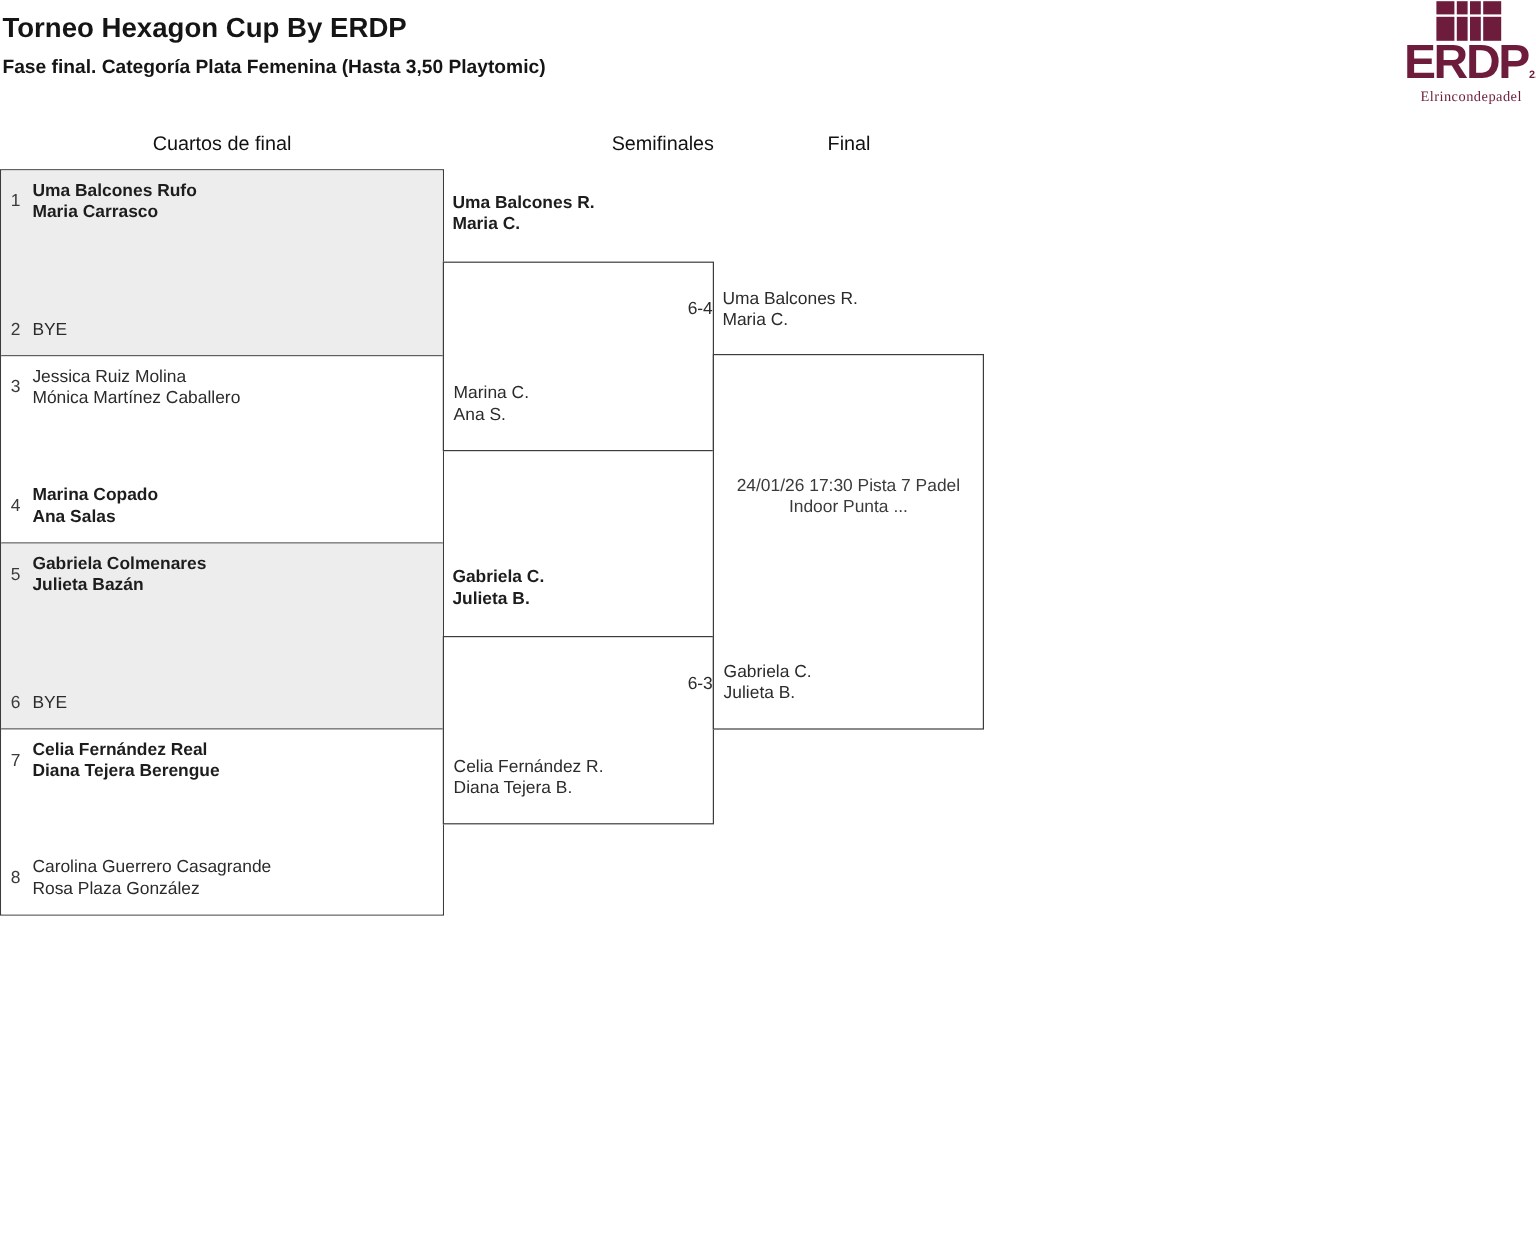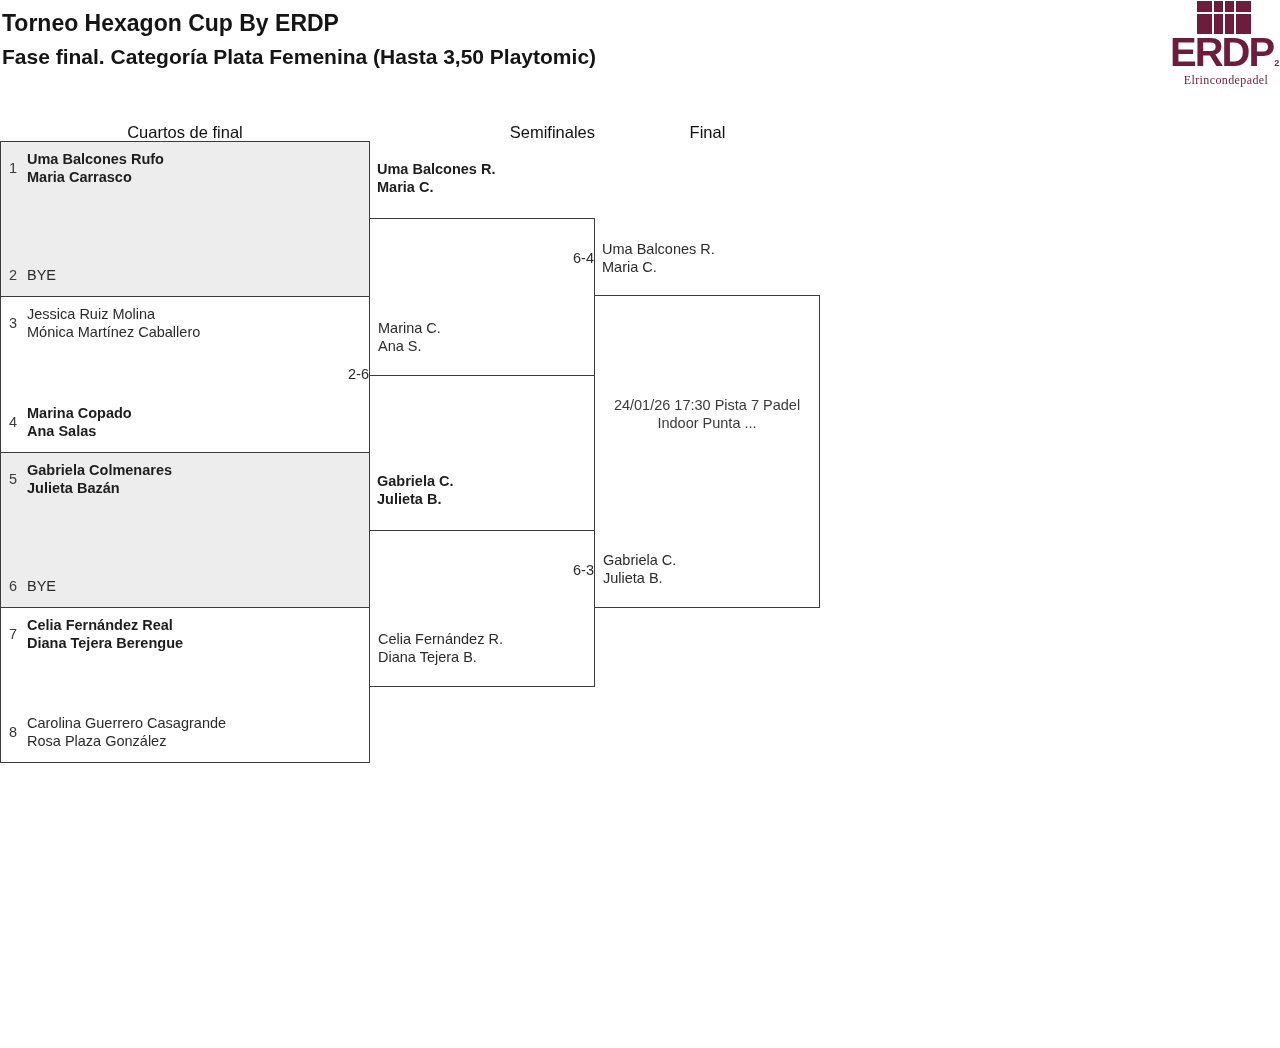--- a/index.html
+++ b/index.html
@@ -2,40 +2,40 @@
 <html><head>
 <meta charset="utf-8">
 <style>
   html,body { margin:0; padding:0; background:#fff; }
   .stage {
     position:relative; width:1280px; height:824px; background:#ffffff;
     font-family:"Liberation Sans", sans-serif; color:#222; overflow:hidden;
   }
   
   .title    { position:absolute; left:2px; top:8px;  font-size:23px; font-weight:700; color:#151515; line-height:30px; }
-  .subtitle { position:absolute; left:2px; top:42px; font-size:21px; font-weight:700; color:#151515; line-height:30px; }
+  .subtitle { position:absolute; left:2px; top:42px; font-size:16px; font-weight:700; color:#151515; line-height:30px; }
 
   
   .logo-grid {
     position:absolute; left:1197px; top:1px;
     display:grid; grid-template-columns:15px 9px 9px 15px; grid-template-rows:11px 20px; gap:2px;
   }
   .logo-grid i { background:#6e1c3c; display:block; }
   .logo-word {
     position:absolute; left:1170px; top:33px; width:112px; text-align:center;
     font-size:40px; font-weight:800; letter-spacing:-2px; color:#6e1c3c; line-height:38px; white-space:nowrap;
   }
   .logo-ver { font-size:9px; font-weight:800; letter-spacing:0; position:relative; bottom:0px; margin-left:1px; }
   .logo-tag {
     position:absolute; left:1170px; top:73px; width:112px; text-align:center;
     font-family:"Liberation Serif", serif; font-size:12px; color:#6e1c3c; letter-spacing:0.4px;
   }
 
   
-  .col-header { position:absolute; top:111px; font-size:16.5px; font-weight:500; color:#111; text-align:center; line-height:19px;margin-top:12px; }
+  .col-header { position:absolute; top:111px; font-size:16.5px; font-weight:500; color:#111; text-align:center; line-height:19px; }
   .col-header.c1 { left:0;     width:370px; }
   .col-header.c2 { left:370px; width:225px;text-align:right; }
   .col-header.c3 { left:595px; width:225px; }
 
   
   .name-lines span { display:block; font-size:14.5px; line-height:18px; color:#2b2b2b; }
   .winner span { font-weight:700; color:#1d1d1d; }
   .score { font-size:14.5px; color:#2b2b2b; text-align:right; }
 
   
@@ -114,21 +114,20 @@
     </div>
 
     <div class="qf-block">
       <div class="team top">
         <span class="seed">3</span>
         <span class="name-lines">
           <span>Jessica Ruiz Molina</span>
           <span>Mónica Martínez Caballero</span>
         </span>
       </div>
-      <div class="qf-score score">2-6</div>
       <div class="team bottom">
         <span class="seed">4</span>
         <span class="name-lines winner">
           <span>Marina Copado</span>
           <span>Ana Salas</span>
         </span>
       </div>
     </div>
 
     <div class="qf-block shaded">

